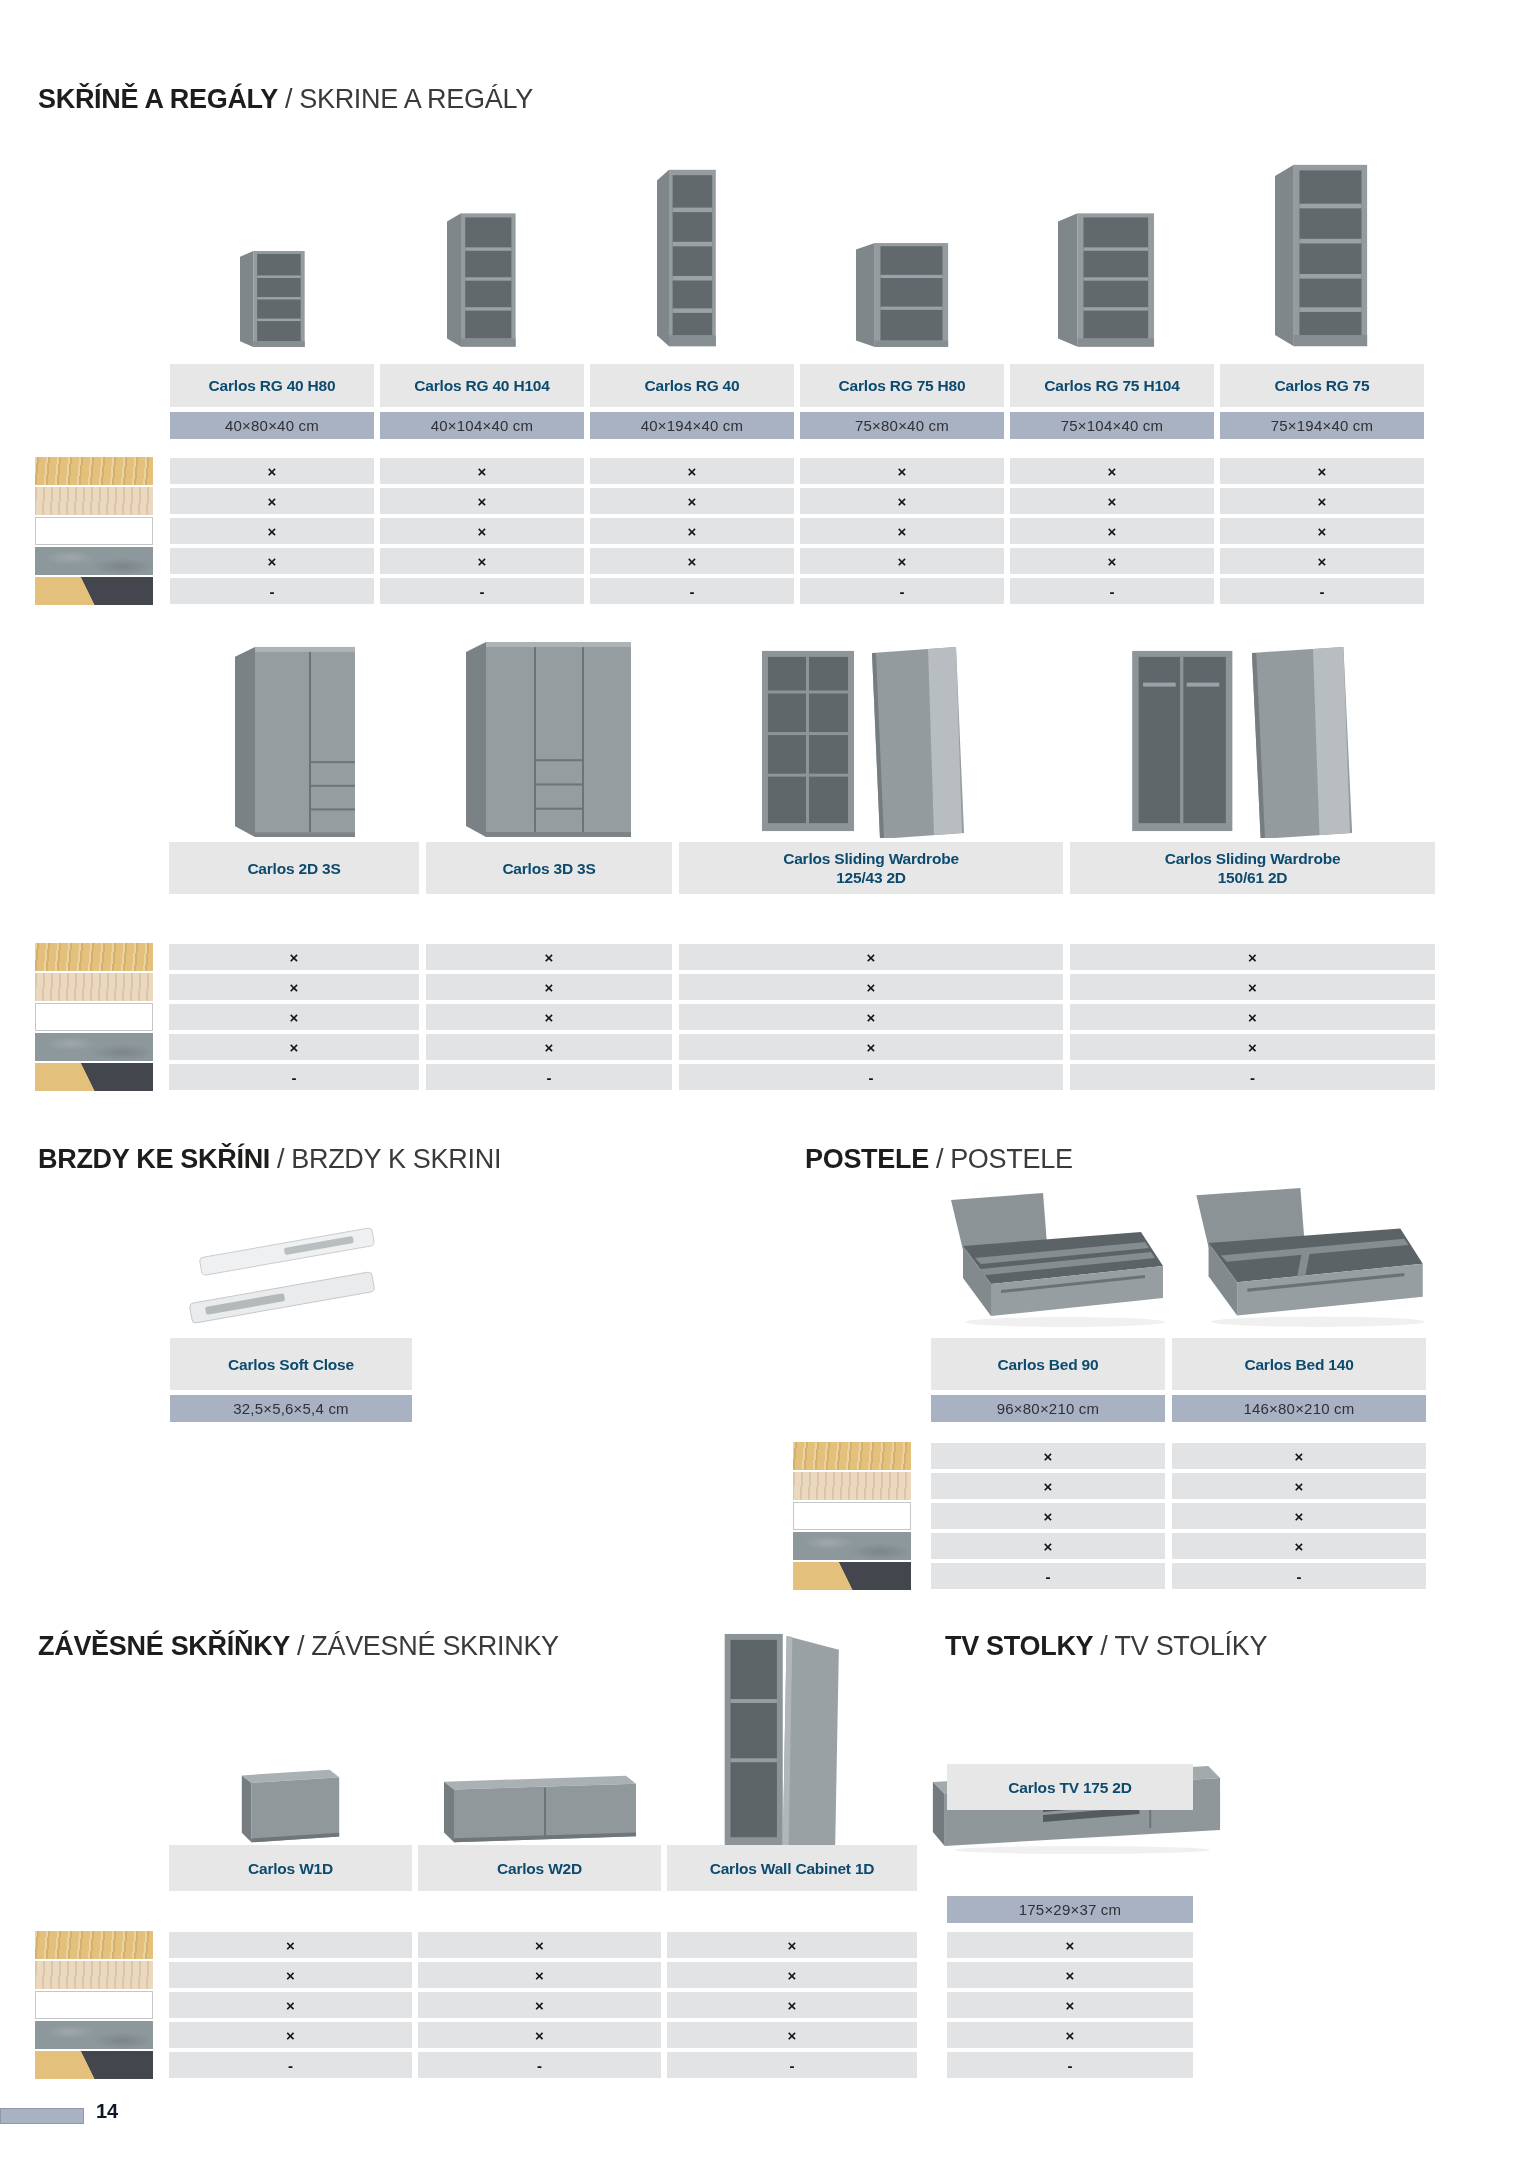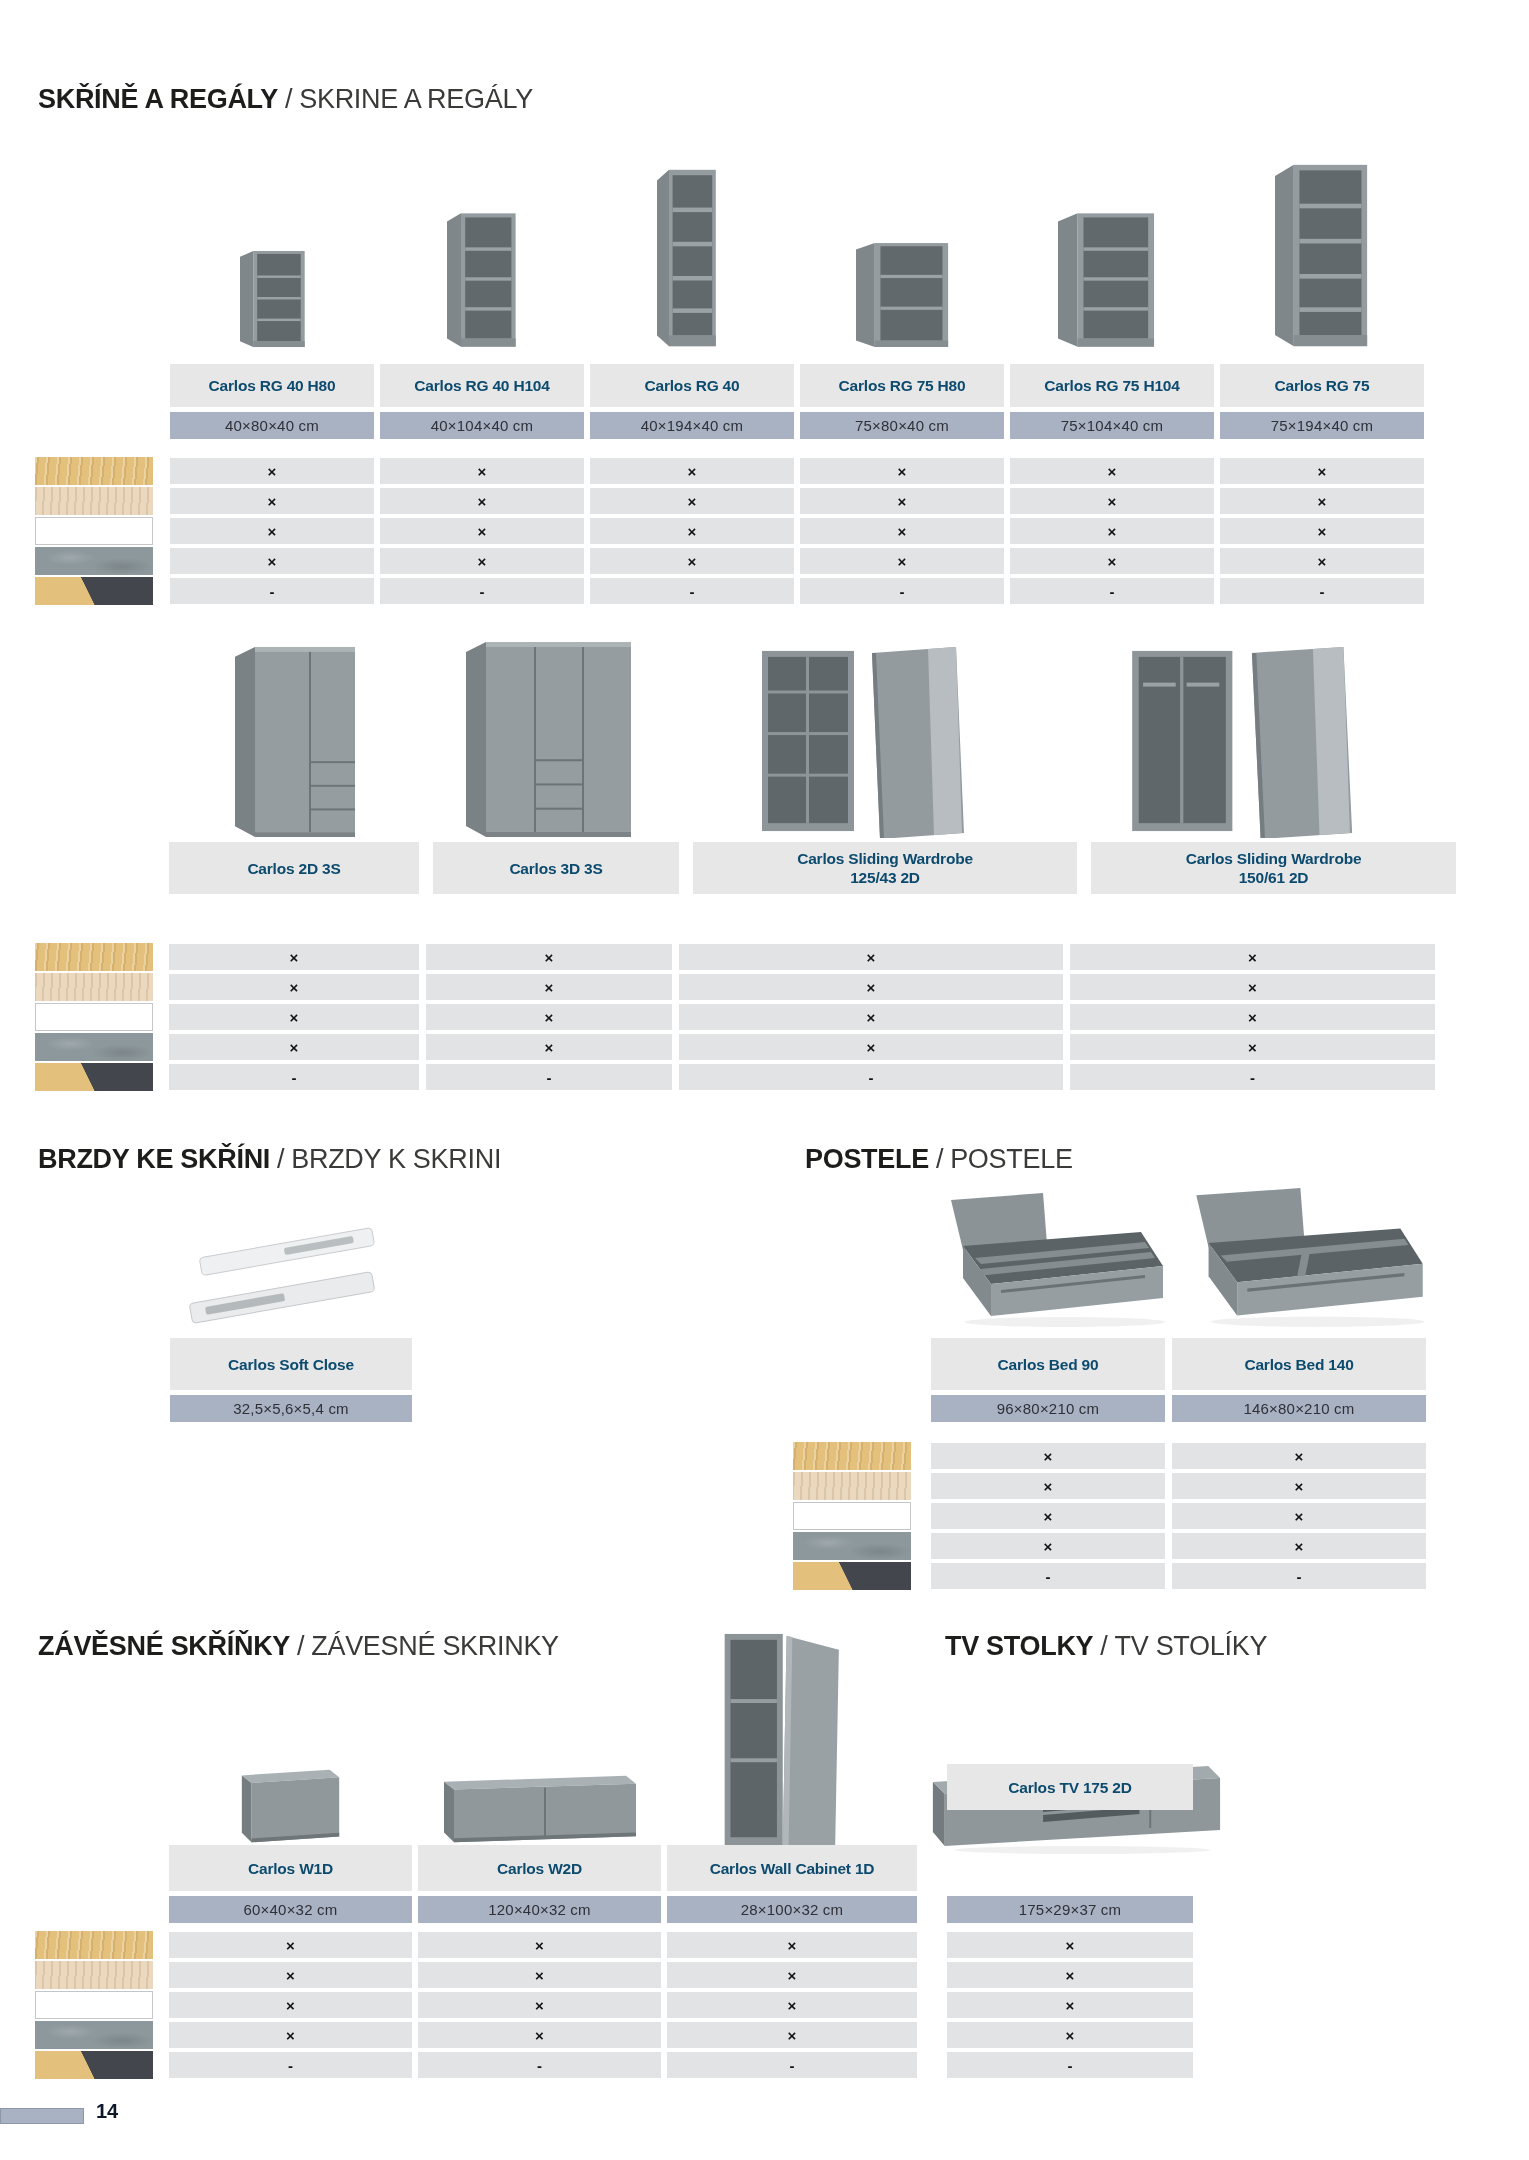--- a/index.html
+++ b/index.html
@@ -201,21 +201,21 @@
     <rect x="2" y="6" width="92" height="182" fill="#8d9598"></rect>
       <rect x="8" y="12" width="80" height="168" fill="#5f676b"></rect>
       <rect x="46" y="12" width="3" height="168" fill="#8d9598"></rect>
       <rect x="12" y="38" width="30" height="4" fill="#9aa2a5"></rect>
       <rect x="52" y="38" width="30" height="4" fill="#9aa2a5"></rect>
       <polygon points="112,8 196,2 204,190 120,196" fill="#939b9e"></polygon>
       <polygon points="168,4 196,2 202,190 174,192" fill="#b7bdc0"></polygon>
       <polygon points="112,8 116,8 124,196 120,196" fill="#767d80"></polygon>
   </svg>
 
-  <div class="tbl abs" style="left:169px;top:842px;grid-template-columns:250px 246px 384px 365px;column-gap:14px;grid-auto-rows:52px;">
+  <div class="tbl abs" style="left:169px;top:842px;grid-template-columns:250px 246px 384px 365px;column-gap:7px;grid-auto-rows:52px;">
     <div class="namecell">
         <span>Carlos 2D 3S</span>
         <span></span>
       </div>
     <div class="namecell">
         <span>Carlos 3D 3S</span>
         <span></span>
       </div>
     <div class="namecell">
         <span>Carlos Sliding Wardrobe</span>
@@ -384,25 +384,20 @@
     <div class="namecell">
         <span>Carlos W1D</span>
       </div>
     <div class="namecell">
         <span>Carlos W2D</span>
       </div>
     <div class="namecell">
         <span>Carlos Wall Cabinet 1D</span>
       </div>
   </div>
-  <div class="tbl abs" style="left:169px;top:1896px;grid-template-columns:243px 243px 250px;column-gap:6px;grid-auto-rows:27px;">
-    <div class="dimcell">60×40×32 cm</div>
-    <div class="dimcell">120×40×32 cm</div>
-    <div class="dimcell">28×100×32 cm</div>
-  </div>
 
   <div class="tbl abs" style="left:947px;top:1764px;grid-template-columns:246px;grid-auto-rows:46px;">
     <div class="namecell">
         <span>Carlos TV 175 2D</span>
       </div>
   </div>
   <div class="tbl abs" style="left:947px;top:1896px;grid-template-columns:246px;grid-auto-rows:27px;">
     <div class="dimcell">175×29×37 cm</div>
   </div>
 

